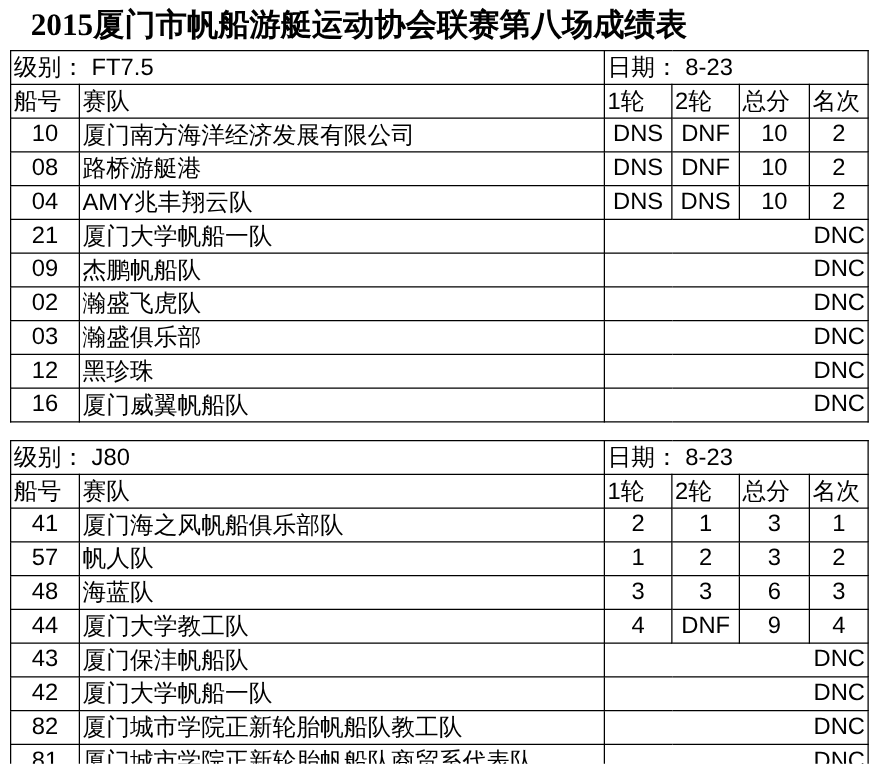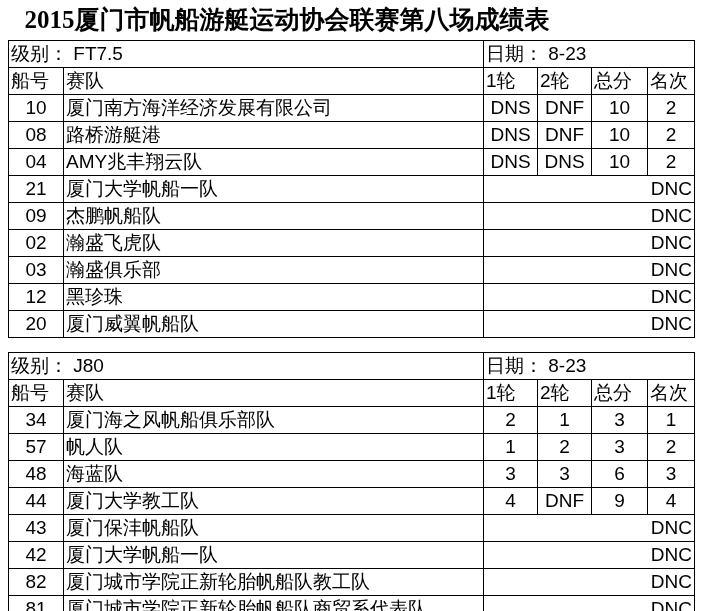--- a/index.html
+++ b/index.html
@@ -130,21 +130,21 @@
             <td class="c-center">03</td>
             <td class="c-left">瀚盛俱乐部</td>
             <td colspan="4" class="dnc-cell">DNC</td>
           </tr>
           <tr>
             <td class="c-center">12</td>
             <td class="c-left">黑珍珠</td>
             <td colspan="4" class="dnc-cell">DNC</td>
           </tr>
           <tr>
-            <td class="c-center">20</td>
+            <td class="c-center">16</td>
             <td class="c-left">厦门威翼帆船队</td>
             <td colspan="4" class="dnc-cell">DNC</td>
           </tr>
         </tbody>
       </table>
       <div class="spacer"></div>
       <table class="grid">
         <colgroup>
           <col class="num-col">
           <col class="team-col">
@@ -160,21 +160,21 @@
           </tr>
           <tr class="hdr">
             <td class="c-center">船号</td>
             <td class="c-center">赛队</td>
             <td class="c-center">1轮</td>
             <td class="c-center">2轮</td>
             <td class="c-center">总分</td>
             <td class="c-center">名次</td>
           </tr>
           <tr>
-            <td class="c-center">34</td>
+            <td class="c-center">41</td>
             <td class="c-left">厦门海之风帆船俱乐部队</td>
             <td class="c-center">2</td>
             <td class="c-center">1</td>
             <td class="c-center">3</td>
             <td class="c-center">1</td>
           </tr>
           <tr>
             <td class="c-center">57</td>
             <td class="c-left">帆人队</td>
             <td class="c-center">1</td>

